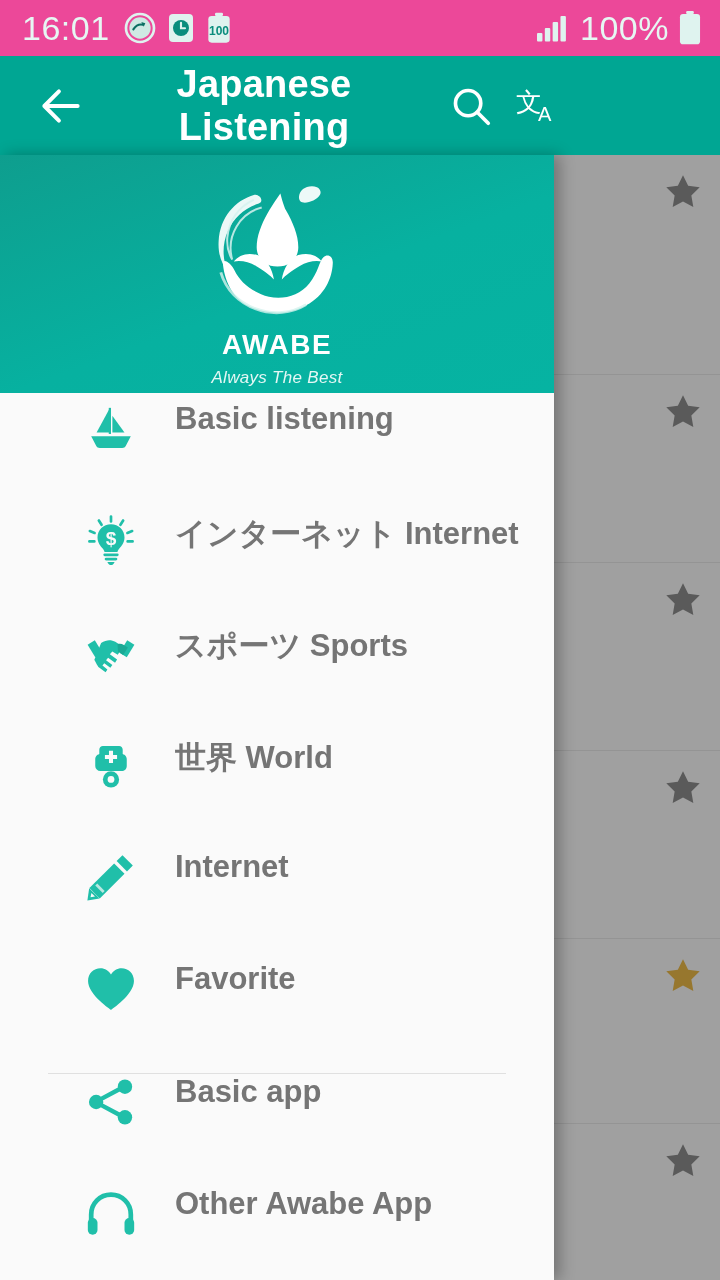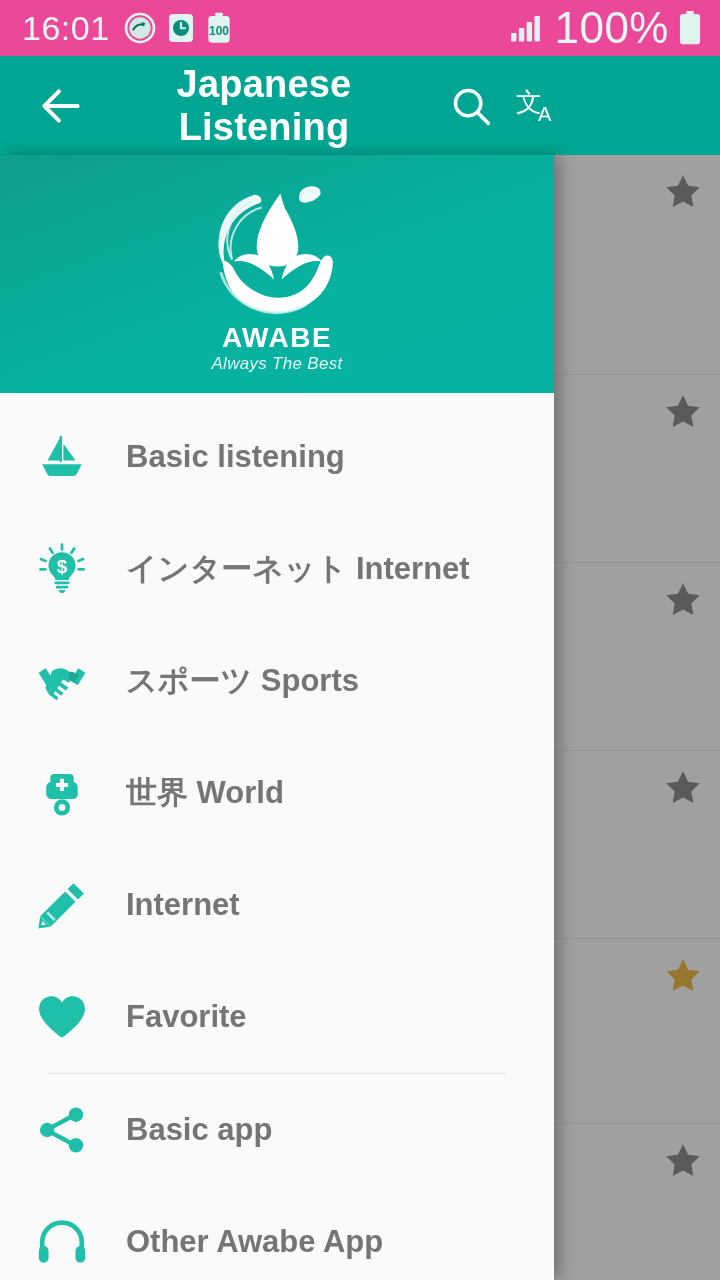--- a/index.html
+++ b/index.html
@@ -55,21 +55,21 @@
     z-index:40;
   }
   .sb-time {
     color:#e6f7f3; font-size:34px; font-weight:400; letter-spacing:0.5px;
     margin-right:14px;
   }
   .sb-icons { display:flex; align-items:center; gap:11px; }
   .sb-right {
     margin-left:auto; display:flex; align-items:center; gap:9px;
   }
-  .sb-pct { color:#e6f7f3; font-size:44px; letter-spacing:0.5px; }
+  .sb-pct { color:#e6f7f3; font-size:34px; letter-spacing:0.5px; }
 
   
   .appbar {
     position:absolute; left:0; top:56px; width:592px; height:99px;
     display:flex; align-items:center;
     padding:0 22px 0 28px;
     z-index:40;
   }
   .appbar-title {
     color:#ffffff; font-size:38px; font-weight:700;
@@ -91,36 +91,38 @@
     box-shadow:6px 0 14px rgba(0,0,0,0.28);
     z-index:30;
     overflow:hidden;
   }
   .drawer-header {
     height:238px; width:100%;
     background:linear-gradient(160deg,#0E9E8E 0%,#07B1A0 55%,#06B3A2 100%);
     display:flex; flex-direction:column;
     align-items:center; justify-content:flex-start;
     padding-top:14px;
+    gap:7px;
   }
   .logo-mark { width:175px; height:155px; }
   .logo-name {
     color:#ffffff; font-size:28px; font-weight:700;
     letter-spacing:1.5px; margin-top:-2px;
   }
   .logo-tag {
     color:#e3f7f4; font-size:17px; font-weight:400;
     letter-spacing:0.3px; margin-top:0;font-style:italic;
   }
 
   .menu { padding-top:8px; }
   .menu-item {
-    display:flex; align-items:center;
+    display:flex; 
     height:112px;
-    padding-left:34px;
+    padding-left:44px;
+    margin-left:39px;
   }
   .menu-icon {
     width:56px; height:56px; flex:none;
     display:flex; align-items:center; justify-content:center;
   }
   .menu-label {
     margin-left:36px;
     font-size:31px; font-weight:700; color:#757575;
     white-space:nowrap;
   }

